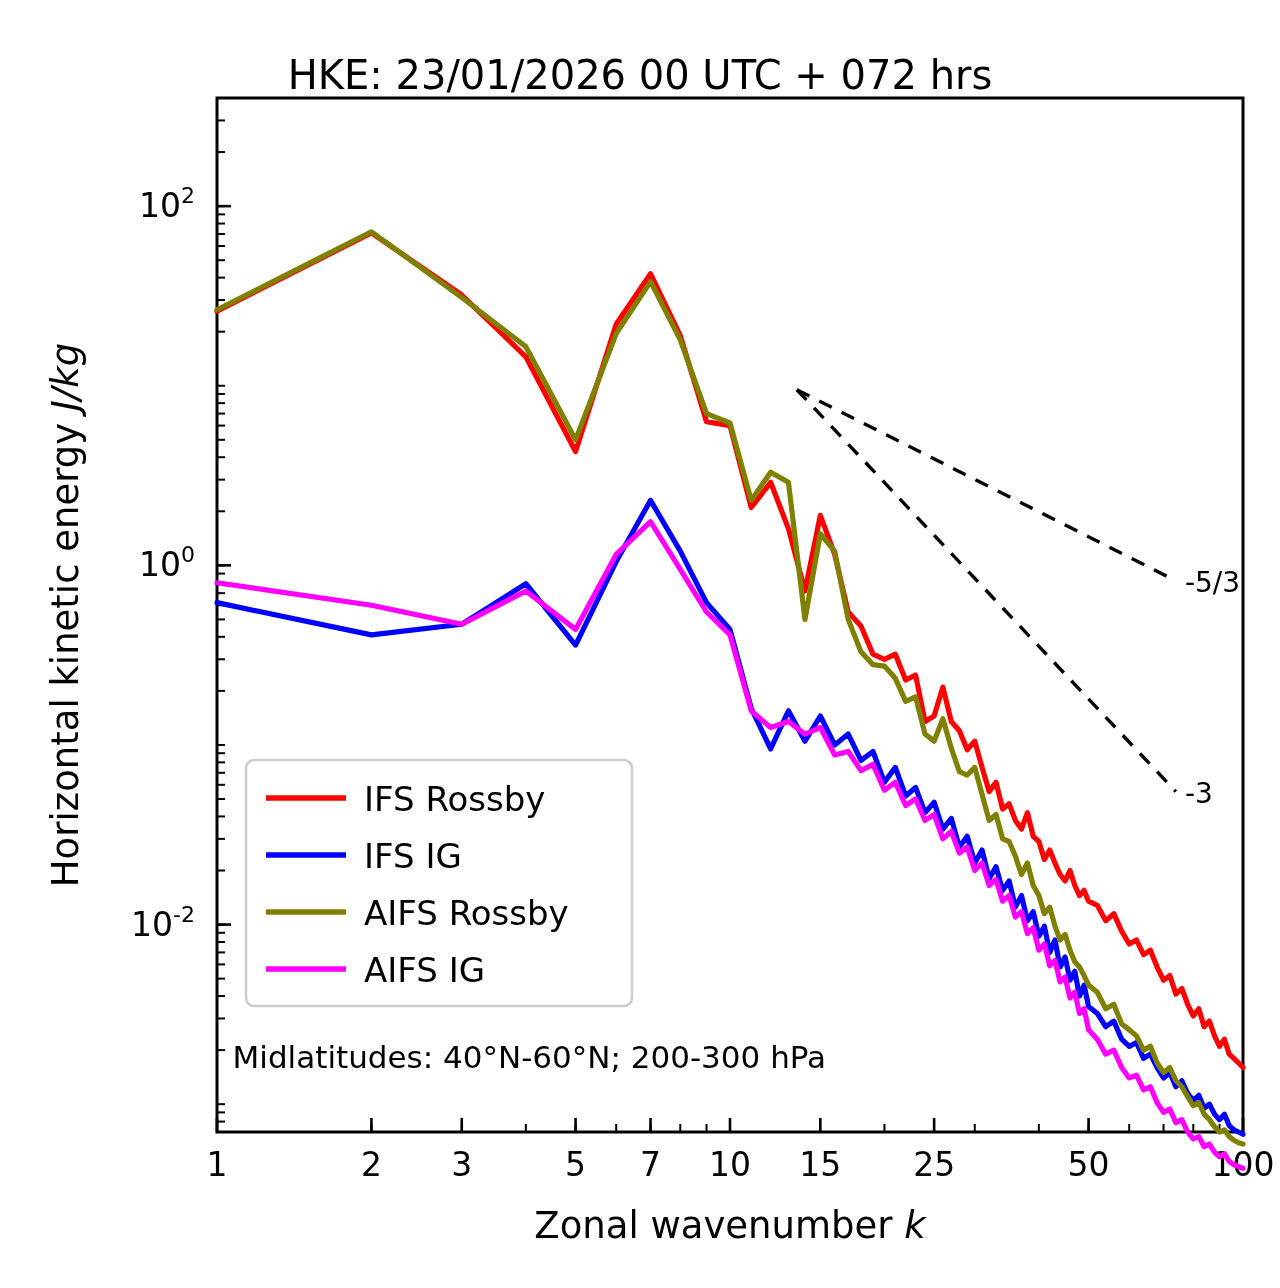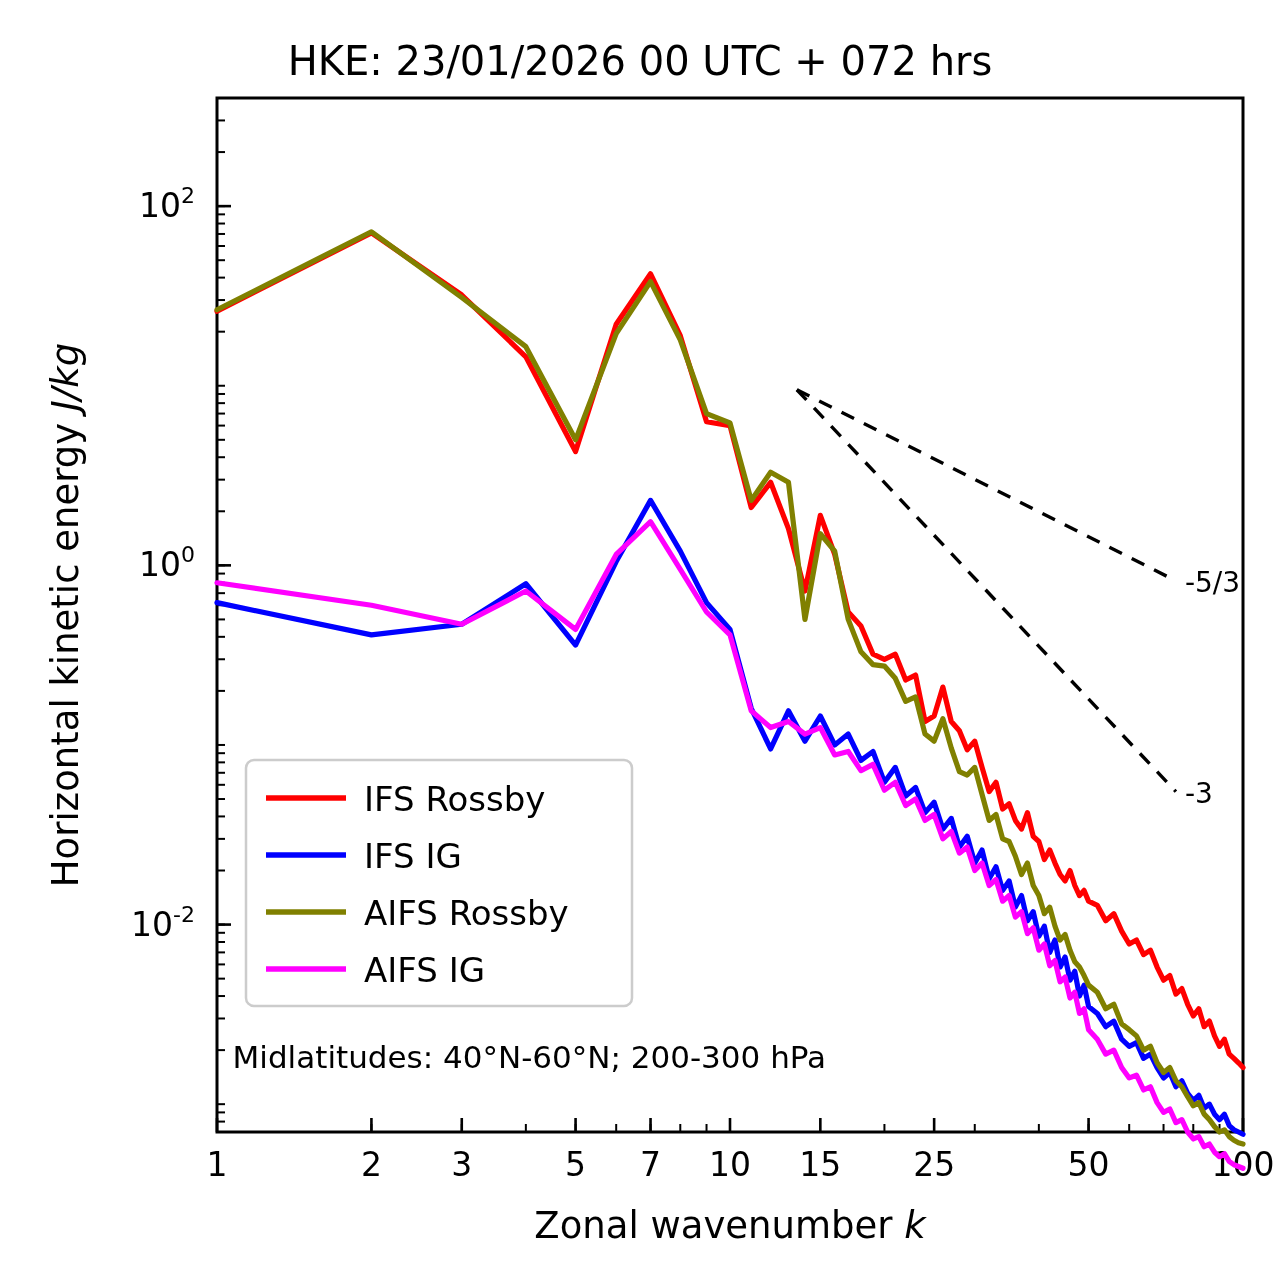--- a/index.html
+++ b/index.html
@@ -11,21 +11,21 @@
     position: relative;
     width: 1280px;
     height: 1288px;
     background: #ffffff;
     font-family: "DejaVu Sans", "Liberation Sans", sans-serif;
     overflow: hidden;
   }
   #chart-title {
     position: absolute;
     left: 0;
-    top: 38px;
+    top: 52px;
     width: 1280px;
     text-align: center;
     font-size: 40px;
     color: #000000;
     letter-spacing: 0px;
     white-space: nowrap;
   }
   #plot-svg {
     position: absolute;
     left: 0;

